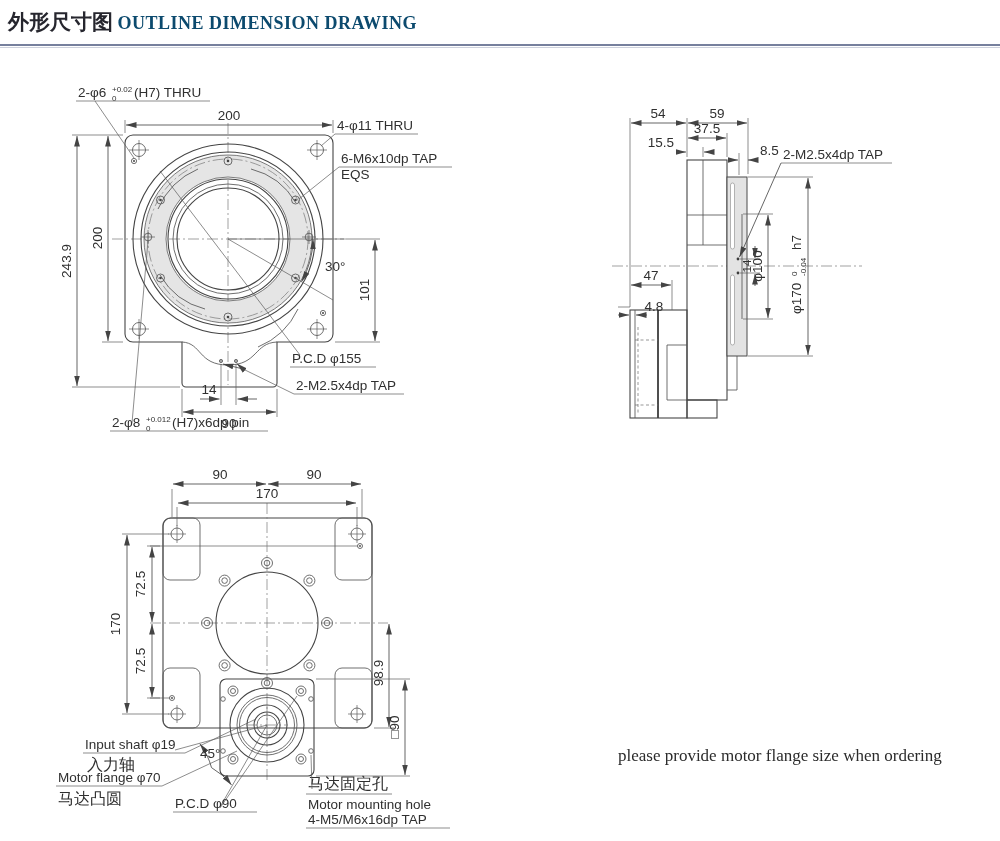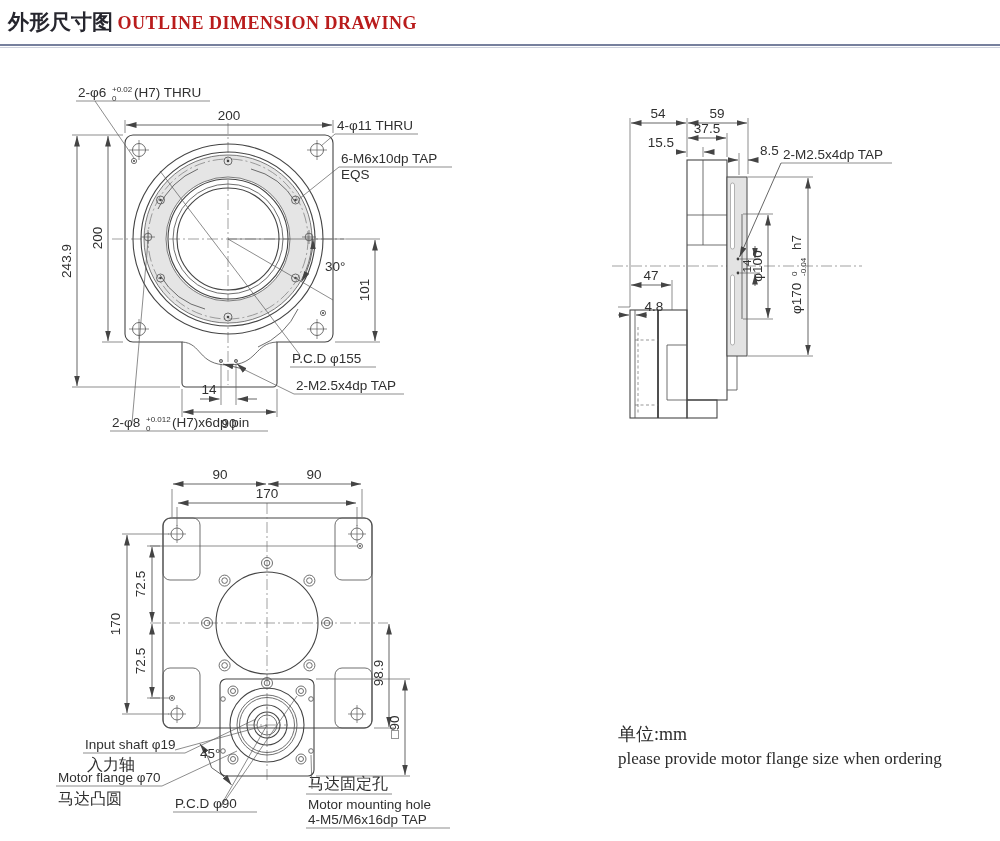--- a/index.html
+++ b/index.html
@@ -1,41 +1,41 @@
 <!DOCTYPE html>
 <html><head>
 <meta charset="utf-8">
 <style>
   html,body{margin:0;padding:0;background:#fff;}
   #page{position:relative;width:1000px;height:841px;background:#fff;overflow:hidden;
         font-family:"Liberation Sans",sans-serif;}
   #hdr{position:absolute;left:8px;top:8px;width:984px;}
   #hdr .t{white-space:nowrap;}
   #hdr .zh{font-size:21px;font-weight:bold;color:#26262e;font-family:"Liberation Serif",serif;}
-  #hdr .en{font-size:18px;font-weight:bold;color:#b91c1c;font-family:"Liberation Serif",serif;letter-spacing:.5px;}
+  #hdr .en{font-size:18px;font-weight:bold;color:#0c4a6e;font-family:"Liberation Serif",serif;letter-spacing:.5px;}
   #rule{position:absolute;left:0;top:44px;width:1000px;height:4px;}
   #rule .r1{height:2px;background:#76809d;}
   #rule .r2{height:1px;background:#cdd1dc;margin-top:1px;}
   svg{position:absolute;overflow:visible;}
   .ol{fill:none;stroke:#454545;stroke-width:1.1;}
   .ol2{fill:none;stroke:#555;stroke-width:.85;}
   .thick{fill:none;stroke:#3c3c3c;stroke-width:1.8;}
   .dim{fill:none;stroke:#4a4a4a;stroke-width:.85;}
   .ext{fill:none;stroke:#5c5c5c;stroke-width:.7;}
   .cl{fill:none;stroke:#787878;stroke-width:.7;stroke-dasharray:11 3 2 3;}
   .hid{fill:none;stroke:#6a6a6a;stroke-width:.7;stroke-dasharray:3 2.5;}
   text{fill:#303030;font-family:"Liberation Sans",sans-serif;}
   .num{font-size:13.5px;}
   .lbl{font-size:13.5px;}
   .sup{font-size:8px;}
   .zh{font-size:16px;}
   #notes{position:absolute;left:618px;top:722px;color:#2b2b2b;}
   #notes .u{font-size:18px;font-family:"Liberation Serif",serif;}
   #notes .oz{font-size:17px;margin-top:22px;font-family:"Liberation Serif",serif;}
-  #notes .oe{font-size:17px;margin-top:3px;font-family:"Liberation Serif",serif;}
+  #notes .oe{font-size:17px;margin-top:24px;font-family:"Liberation Serif",serif;}
 </style>
 </head>
 <body>
 
 <div id="page">
 
   <div id="hdr">
     <span class="t">
       <span class="zh">外形尺寸图</span>
       <span class="en">OUTLINE DIMENSION DRAWING</span>
@@ -572,17 +572,16 @@
       <text class="zh" x="258" y="334">马达固定孔</text>
       <line class="ext" x1="256" y1="339" x2="342" y2="339"></line>
       <line class="ext" x1="262" y1="334" x2="261" y2="300"></line>
       <text class="lbl" x="258" y="354">Motor mounting hole</text>
       <text class="lbl" x="258" y="369">4-M5/M6x16dp TAP</text>
       <line class="ext" x1="256" y1="373" x2="400" y2="373"></line>
     </g>
   </svg>
 
   <div id="notes">
-    <div class="u">单位:mm</div>
     <div class="oe">please provide motor flange size when ordering</div>
   </div>
 
 </div>
 
 </body></html>

